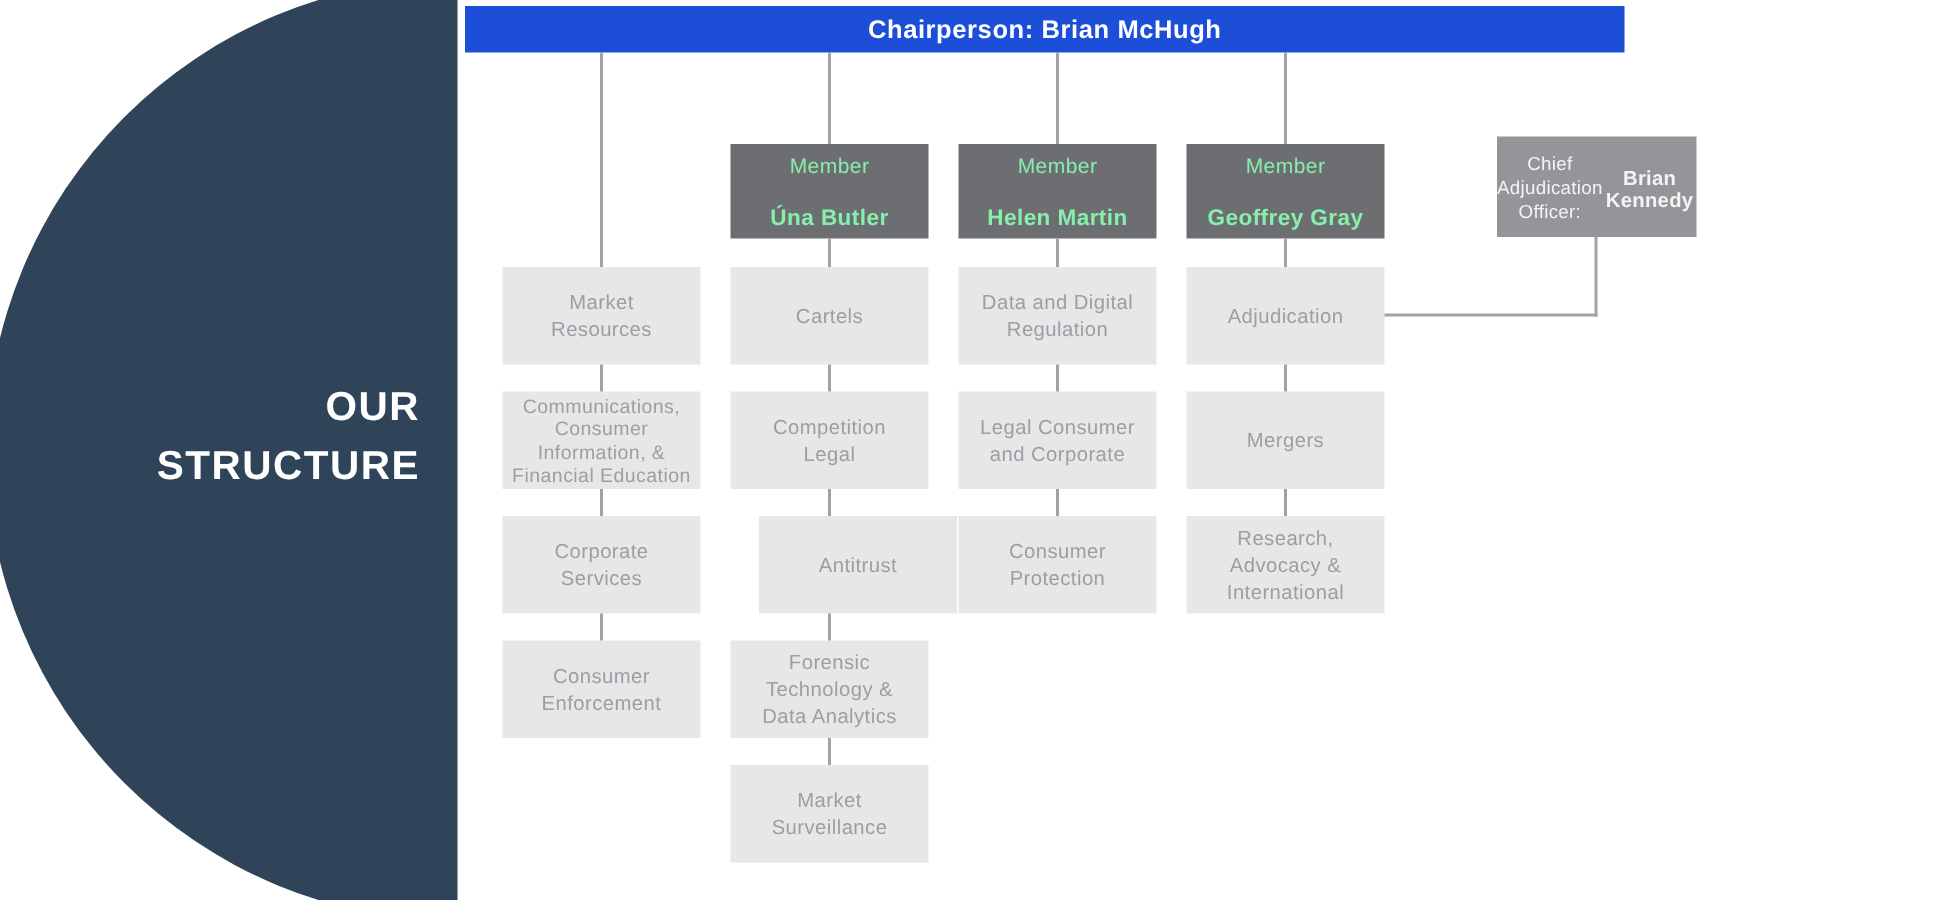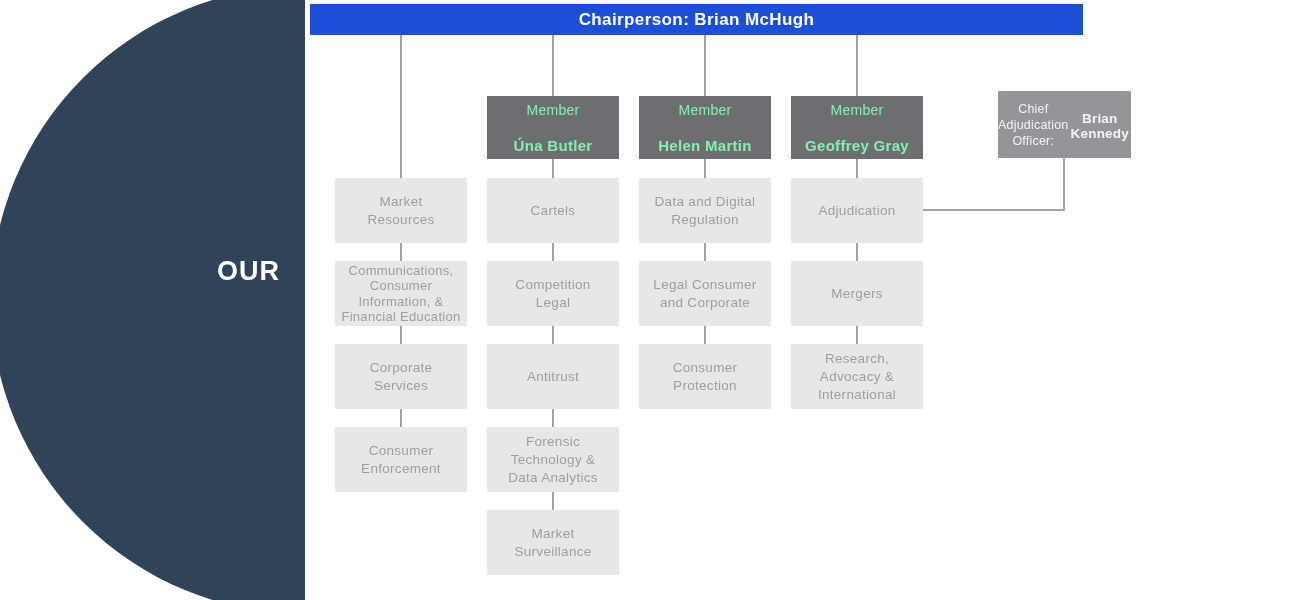--- a/index.html
+++ b/index.html
@@ -91,20 +91,21 @@
   }
 </style>
 </head>
 <body>
 
 <div id="stage">
 
   <div class="semicircle"></div>
   <div class="page-title">
     <div>OUR</div>
+    <div>STRUCTURE</div>
   </div>
 
   <div class="banner">
     <span>Chairperson: Brian McHugh</span>
   </div>
 
   <div class="member-box" style="left:487px">
     <span class="role">Member</span>
     <span class="name">Úna Butler</span>
   </div>
@@ -142,21 +143,21 @@
 Enforcement</span>
   </div>
 
   <div class="dept-box" style="left:487px; top:178px">
     <span>Cartels</span>
   </div>
   <div class="dept-box" style="left:487px; top:261px">
     <span>Competition
 Legal</span>
   </div>
-  <div class="dept-box" style="left:487px; top:344px">
+  <div class="dept-box" style="left:506px; top:344px">
     <span>Antitrust</span>
   </div>
   <div class="dept-box" style="left:487px; top:427px">
     <span>Forensic
 Technology &amp;
 Data Analytics</span>
   </div>
   <div class="dept-box" style="left:487px; top:510px">
     <span>Market
 Surveillance</span>

